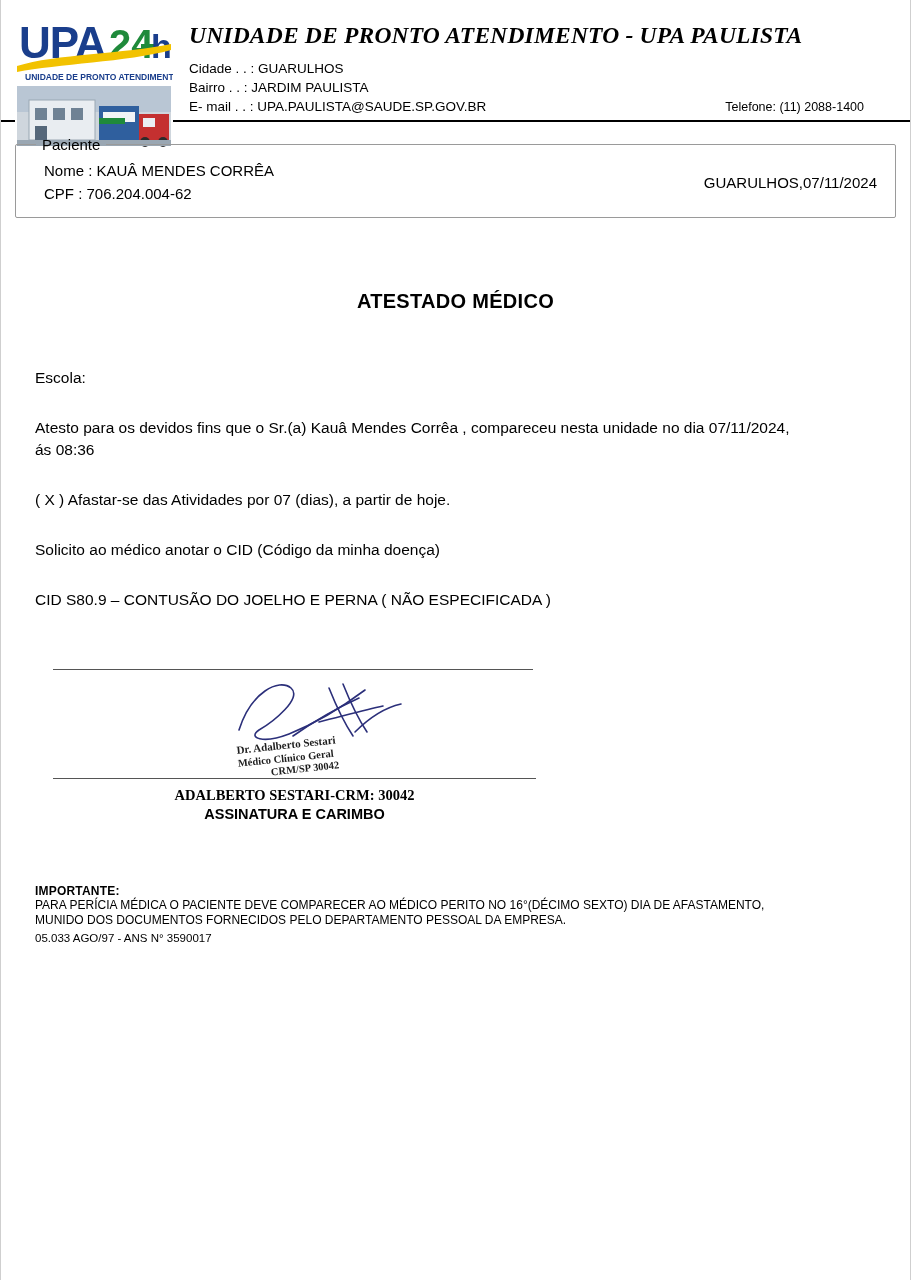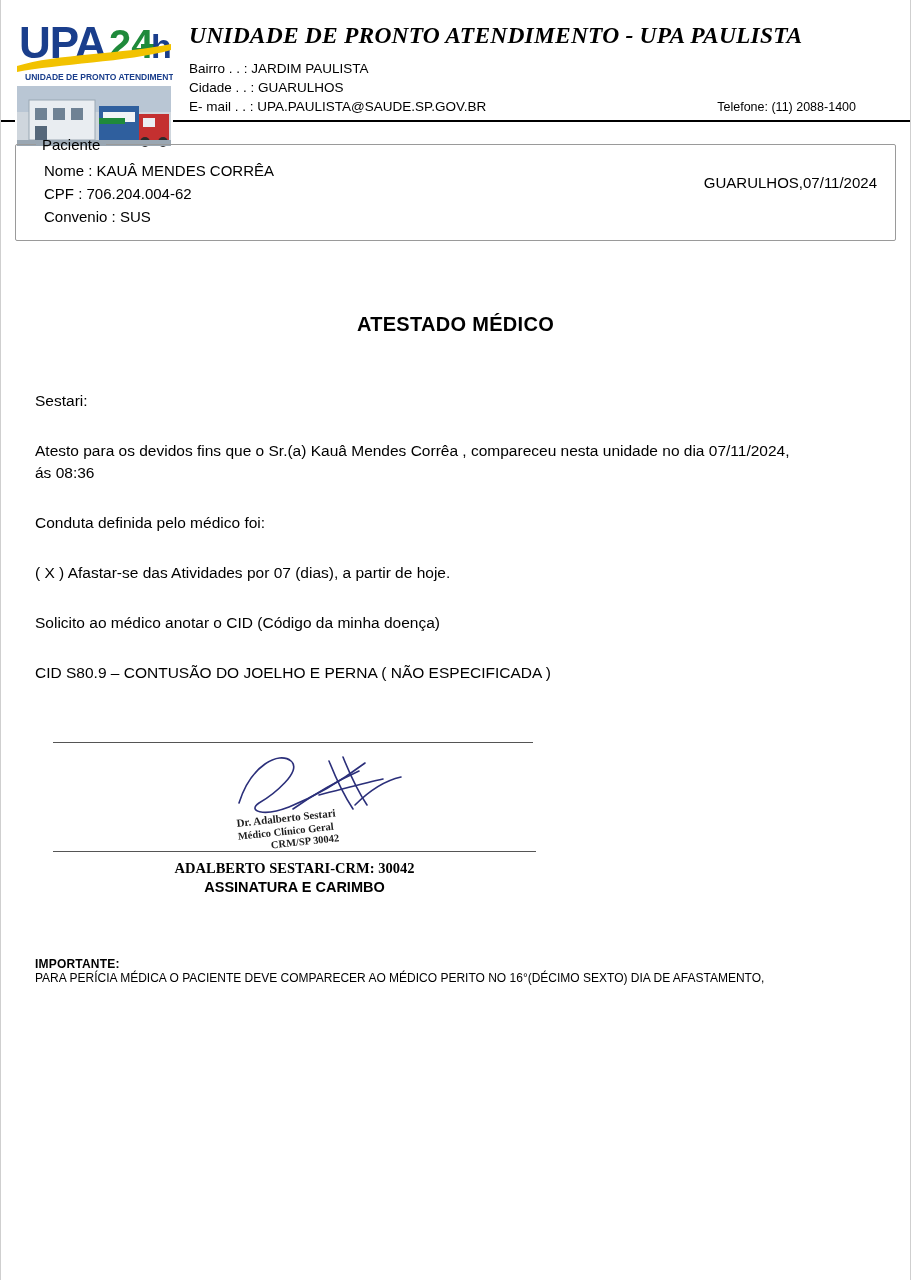--- a/index.html
+++ b/index.html
@@ -56,21 +56,21 @@
     margin: 8px 0 10px 0;
     white-space: nowrap;
   }
   .addr-line {
     font-size: 13.5px;
     line-height: 19px;
     white-space: nowrap;
   }
   .phone {
     position: absolute;
-    right: 40px;
+    right: 32px;
     bottom: 2px;
     font-size: 12.5px;
   }
 
   
   .patient-wrap {
     margin: 14px 14px 0 14px;
     position: relative;
   }
   fieldset.patient {
@@ -216,43 +216,41 @@
         <rect x="128" y="104" width="12" height="9" fill="#eaeef2"></rect>
         <circle cx="130" cy="128" r="5" fill="#2b2b2b"></circle>
         <circle cx="148" cy="128" r="5" fill="#2b2b2b"></circle>
         <rect x="2" y="126" width="154" height="6" fill="#9aa7b3"></rect>
         <rect x="84" y="104" width="26" height="6" fill="#1f8a3b"></rect>
       </svg>
     </div>
 
     <div class="head-text">
       <div class="org-title">UNIDADE DE PRONTO ATENDIMENTO - UPA PAULISTA</div>
+      <div class="addr-line">Cidade . . : GUARULHOS</div>
       <div class="addr-line">Bairro . .  : JARDIM PAULISTA</div>
-      <div class="addr-line">Cidade . . : GUARULHOS</div>
       <div class="addr-line">E- mail . . : UPA.PAULISTA@SAUDE.SP.GOV.BR</div>
       <div class="phone">Telefone: (11) 2088-1400</div>
     </div>
   </div>
 
   <div class="patient-wrap">
     <fieldset class="patient">
       <legend>Paciente</legend>
       <div class="city-date">GUARULHOS,07/11/2024</div>
       <div class="patient-line">Nome   :  KAUÂ MENDES CORRÊA</div>
       <div class="patient-line">CPF :   706.204.004-62</div>
-      <div class="patient-line">Convenio :   SUS</div>
     </fieldset>
   </div>
 
   <div class="doc-title">ATESTADO MÉDICO</div>
 
   <div class="content">
-    <div class="para first">Sestari:</div>
+    <div class="para first">Escola:</div>
     <div class="para">Atesto para os devidos fins que o Sr.(a) Kauâ Mendes Corrêa , compareceu nesta unidade no dia 07/11/2024, ás 08:36</div>
-    <div class="para">Conduta definida pelo médico foi:</div>
     <div class="para">( X ) Afastar-se das Atividades por 07 (dias), a partir de hoje.</div>
     <div class="para">Solicito ao médico anotar o CID (Código da minha doença)</div>
     <div class="para">CID S80.9 – CONTUSÃO DO JOELHO E PERNA ( NÃO ESPECIFICADA )</div>
   </div>
 
   <div class="sign-area">
     <div class="sign-rule"></div>
 
     <div class="stamp-zone">
       <svg width="230" height="104" viewBox="0 0 230 104" xmlns="http://www.w3.org/2000/svg">
@@ -275,15 +273,17 @@
     </div>
 
     <div class="sign-rule2"></div>
     <div class="doctor-name">ADALBERTO SESTARI-CRM: 30042</div>
     <div class="doctor-sub">ASSINATURA E CARIMBO</div>
   </div>
 
   <div class="note">
     <div class="note-title">IMPORTANTE:</div>
     <div class="note-line">PARA PERÍCIA MÉDICA O PACIENTE DEVE COMPARECER AO MÉDICO PERITO NO 16°(DÉCIMO SEXTO) DIA DE AFASTAMENTO,</div>
+    <div class="note-line">MUNIDO DOS DOCUMENTOS FORNECIDOS PELO DEPARTAMENTO PESSOAL DA EMPRESA.</div>
+    <div class="note-small">05.033 AGO/97 - ANS N° 3590017</div>
   </div>
 
 </div>
 
 </body></html>

